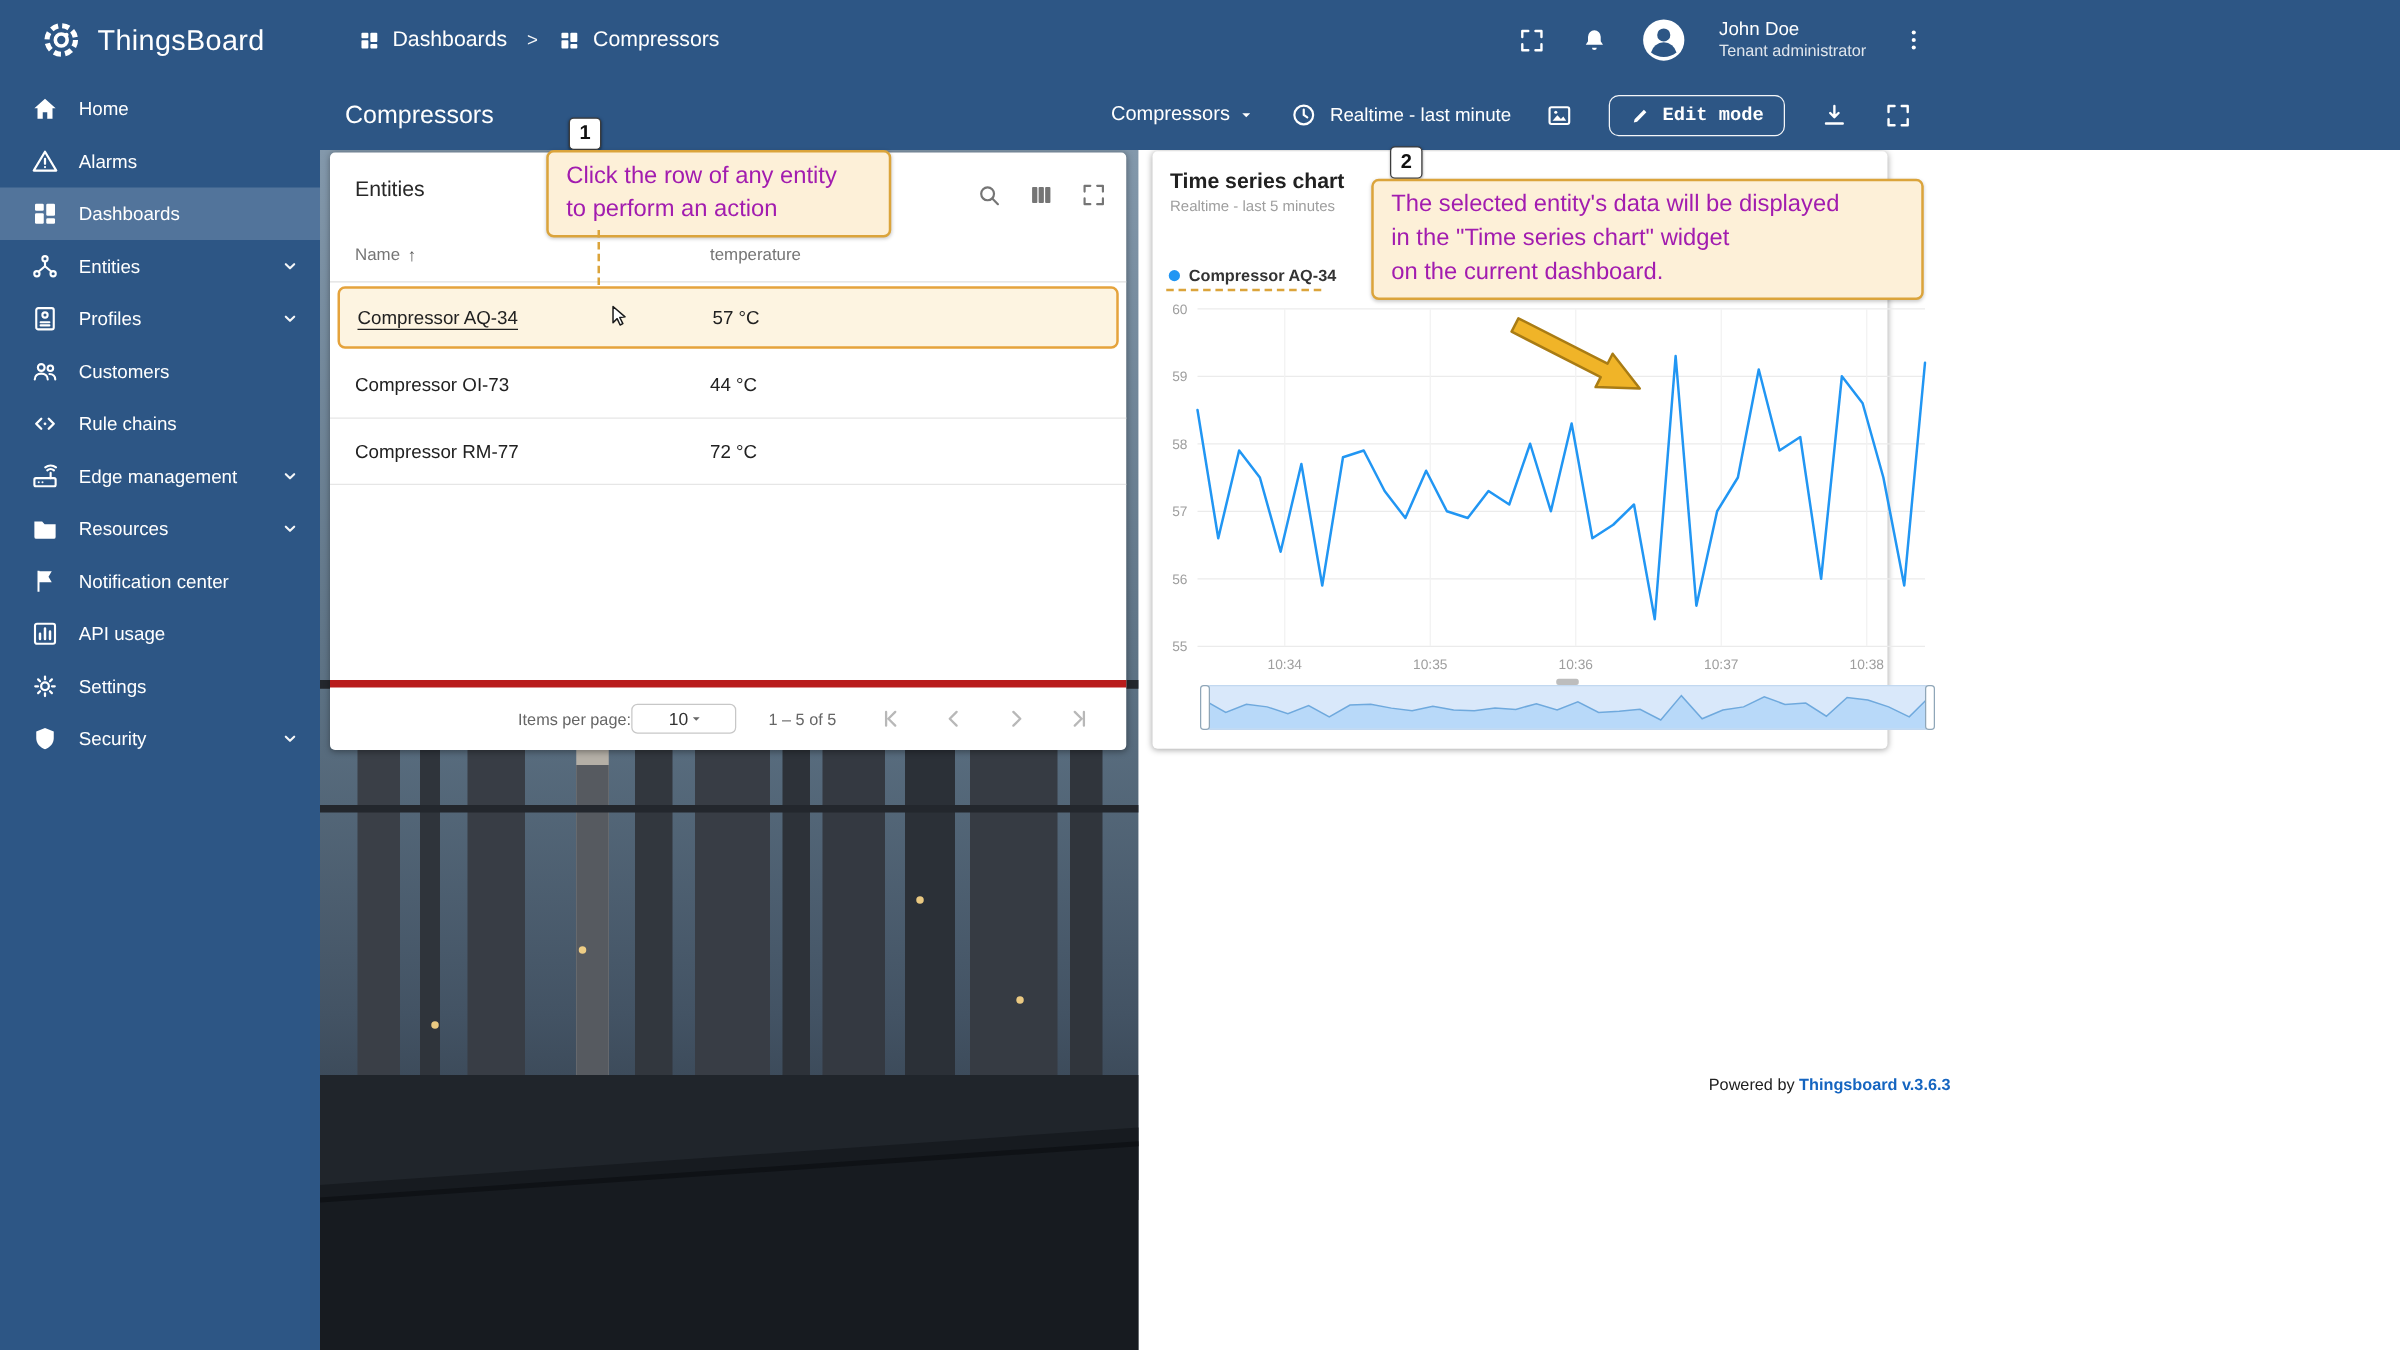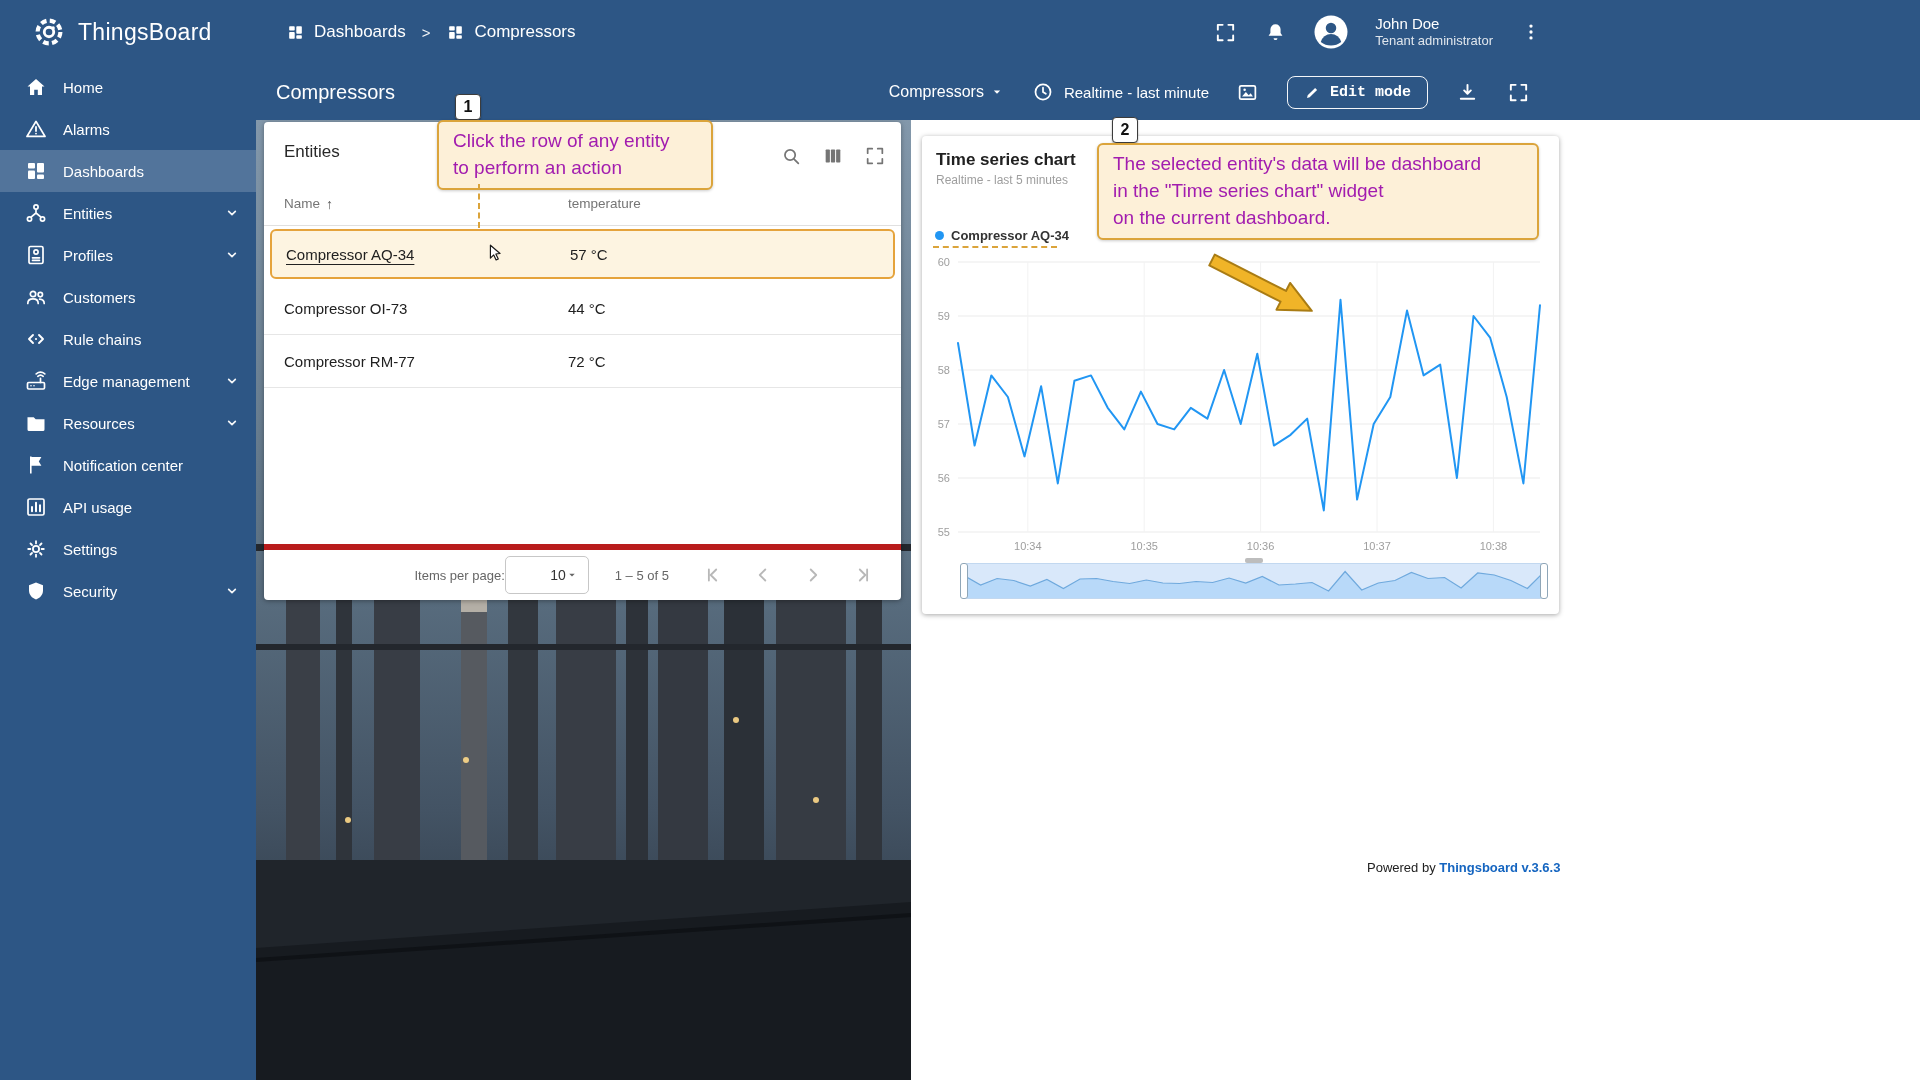--- a/index.html
+++ b/index.html
@@ -40,38 +40,38 @@
   .side-label { flex:1; white-space:nowrap; }
   .sicon { width:24px; height:24px; display:flex; align-items:center; justify-content:center; }
   .chev { width:20px; height:20px; opacity:.95; }
 
   
   .content { position:absolute; left:256px; top:120px; width:1664px; height:960px; background:#fff; z-index:1; }
   .photo { position:absolute; left:0; top:0; width:655px; height:960px; overflow:hidden; }
 
   .card { position:absolute; background:#fff; border-radius:4px; box-shadow:0 1px 5px rgba(0,0,0,.35); z-index:10; }
   .entities-card { left:8px; top:2px; width:637px; height:478px; }
-  .chart-card { left:666px; top:16px; width:637px; height:478px; }
+  .chart-card { left:666px; top:1px; width:588px; height:478px; }
 
   
   .ew-header { display:flex; align-items:flex-start; padding:20px 14px 0 20px; }
   .ew-title { font-size:17px; font-weight:500; color:#282828; flex:1; }
   .ew-actions { display:flex; gap:18px; color:#757575; margin-top:2px; }
   .table-head { display:grid; grid-template-columns:284px 1fr; padding:0 20px; height:44px; align-items:center;
                 border-bottom:1px solid #e0e0e0; margin-top:14px; color:#757575; font-size:13.5px; }
   .th-name { display:flex; align-items:center; gap:6px; cursor:pointer; }
   .sort-arrow { color:#555; font-size:14px; }
   .trow { display:grid; grid-template-columns:284px 1fr; padding:0 20px; height:53px; align-items:center;
           border-bottom:1px solid #e6e6e6; font-size:15px; color:#212121; cursor:pointer; }
   .trow.selected { border:2px solid #e5a33c; background:#fdf4e1; border-radius:6px; margin:3px 6px; height:50px;
                    padding:0 14px; border-bottom:2px solid #e5a33c; }
   .trow.selected .cell-name { text-decoration:underline; text-underline-offset:4px; }
   .ew-footer { position:absolute; bottom:0; left:0; right:0; height:56px; display:flex; align-items:center;
                justify-content:flex-end; padding-right:26px; color:#666; font-size:13px; border-top:6px solid #b91c1c; }
-  .pp-select { display:flex; align-items:center; justify-content:flex-end; width:84px; height:38px;
+  .pp-select { display:flex; align-items:center; justify-content:center; width:84px; height:24px;
                border:1px solid #c7c7c7; border-radius:5px; padding:0 10px 0 14px; color:#333; font-size:14px;
                background:#fff; cursor:pointer; margin-right:26px; }
   .range-label { margin-right:32px; }
   .pager { display:flex; gap:26px; color:#b8b8b8; }
   .pager .icon-btn { color:#b8b8b8; }
 
   
   .cw-title { font-size:17px; font-weight:700; color:#212121; padding:14px 0 0 14px; }
   .cw-subtitle { font-size:12px; color:#9e9e9e; padding:3px 0 0 14px; }
   .legend { position:absolute; left:13px; top:92px; display:flex; align-items:center; gap:7px;
@@ -589,21 +589,21 @@
   </div>
   <div class="anno dash-v" style="left:478px; top:184px; height:44px;"></div>
   <div class="anno" style="left:484px; top:242px;">
     <svg width="22" height="22" viewBox="0 0 24 24">
         <path d="M7 3.5l10.5 9-4.6.6 2.7 5.4-2.4 1.1-2.6-5.5L7 17.6z" fill="#fff" stroke="#1a1a1a" stroke-width="1.3" stroke-linejoin="round"></path>
       </svg>
   </div>
 
   <div class="anno num-badge" style="left:1112px; top:117px;">2</div>
   <div class="anno callout" style="left:1097px; top:143px; width:442px;">
-    <div>The selected entity's data will be dashboard</div>
+    <div>The selected entity's data will be displayed</div>
     <div>in the "Time series chart" widget</div>
     <div>on the current dashboard.</div>
   </div>
   <div class="anno" style="left:1198px; top:238px;">
     <svg width="150" height="100" viewBox="0 0 150 100">
       <g transform="translate(14,22) rotate(27)">
         <polygon points="0,-6 80,-6 80,-15 112,0 80,15 80,6 0,6" fill="#f0b428" stroke="#a97c14" stroke-width="2" stroke-linejoin="round"></polygon>
       </g>
     </svg>
   </div>

